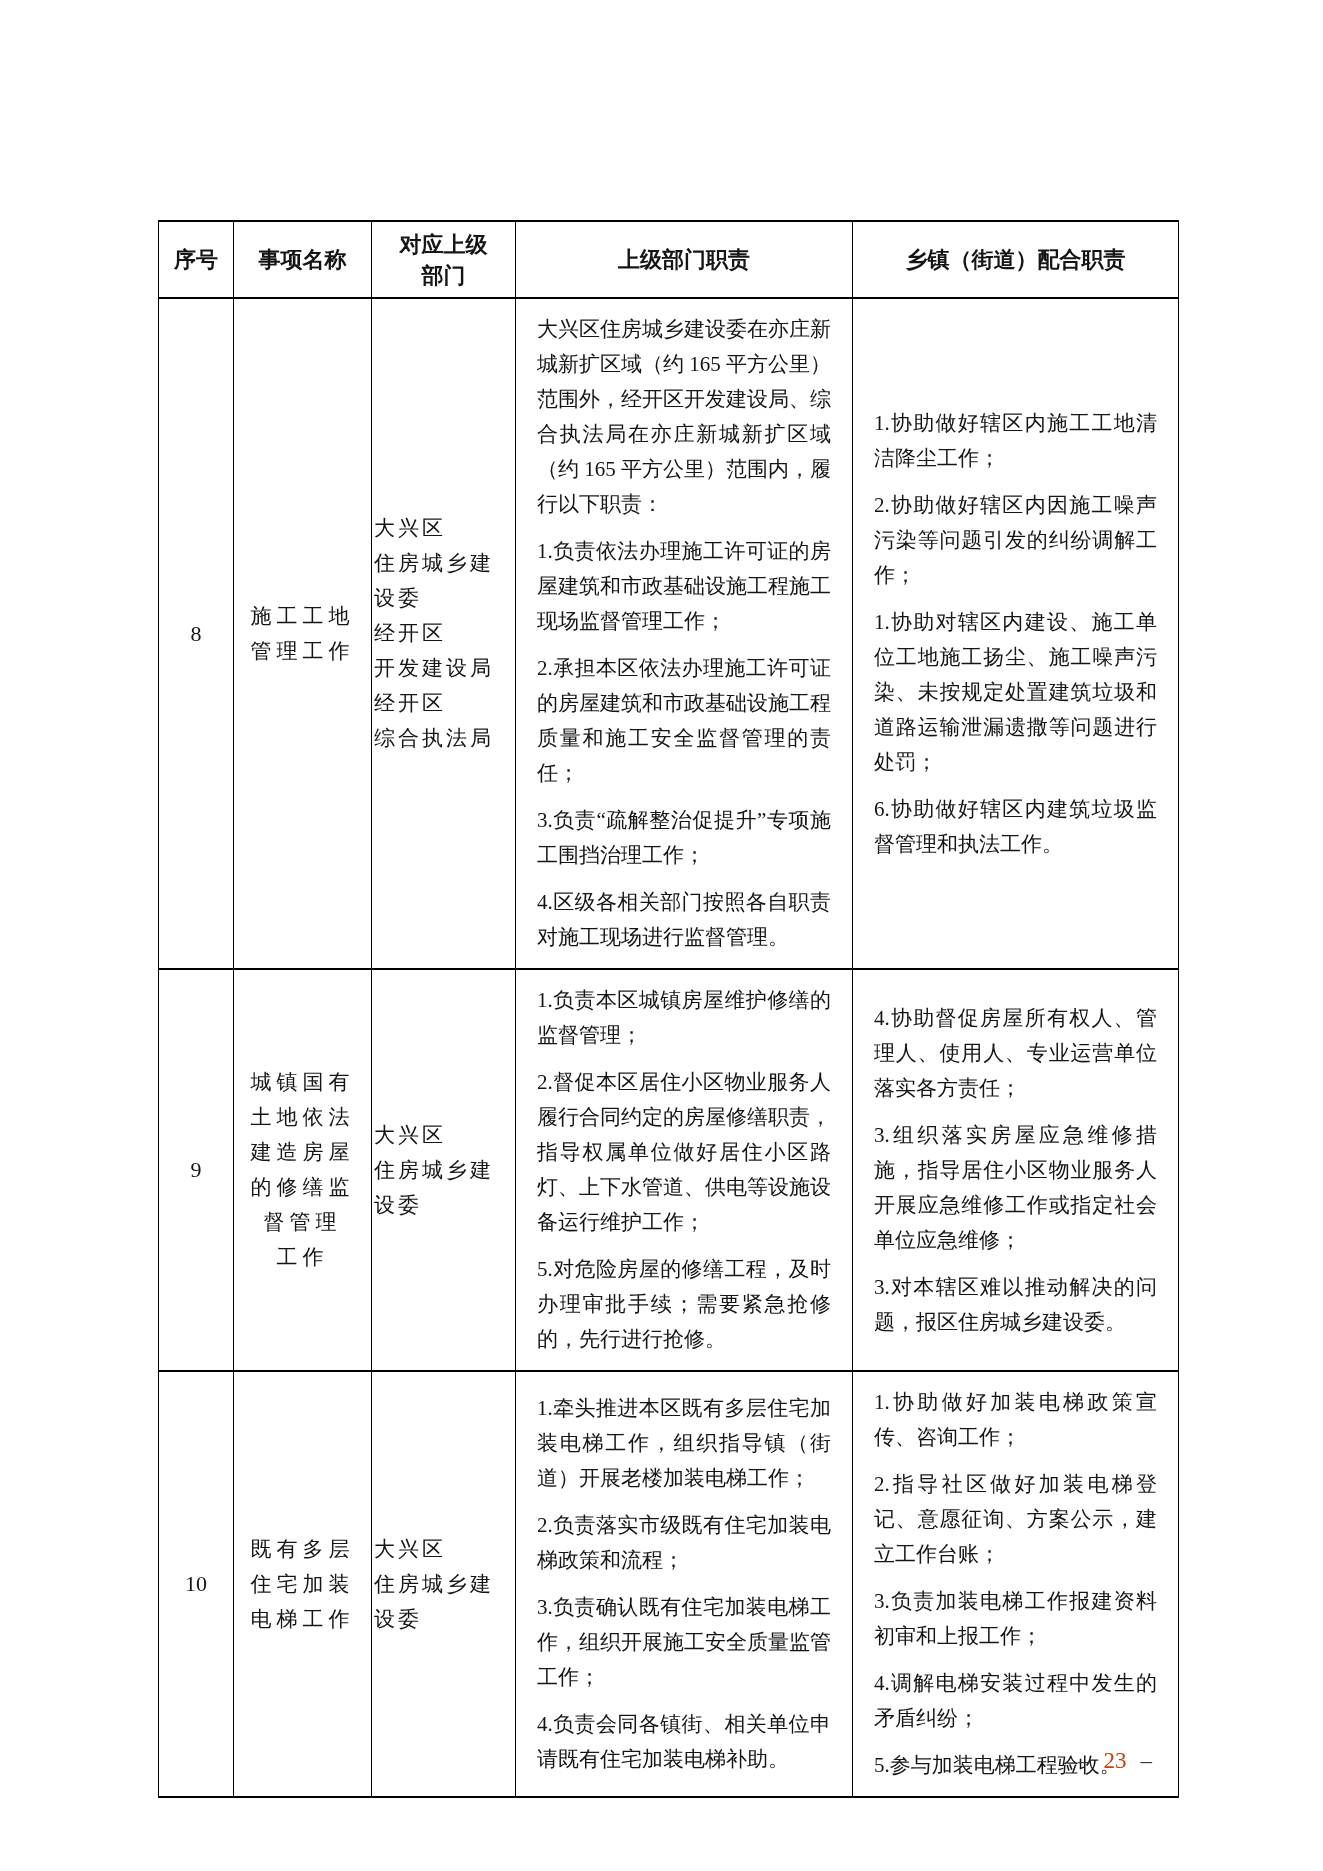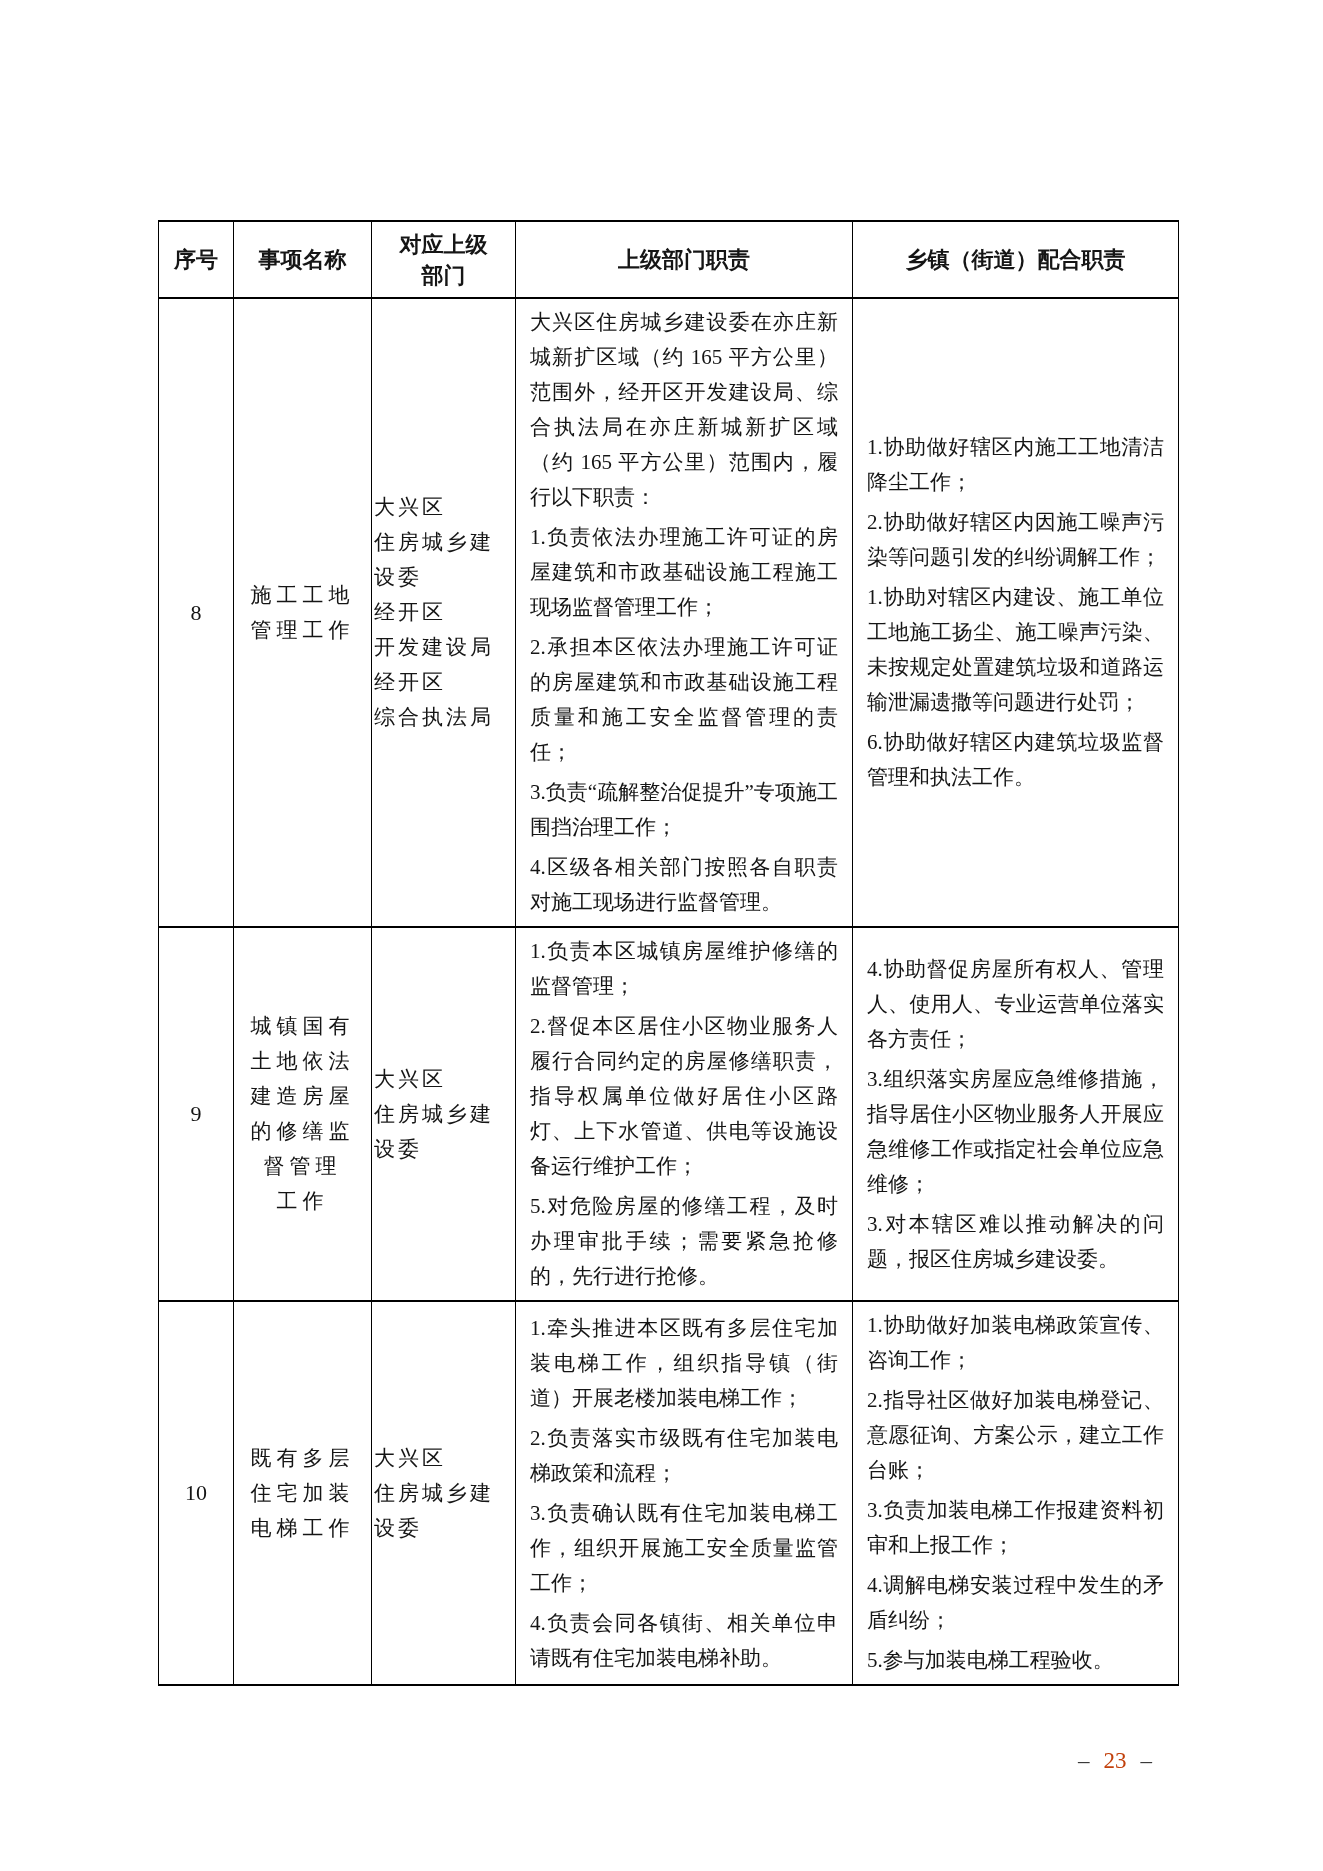--- a/index.html
+++ b/index.html
@@ -45,21 +45,21 @@
     text-align:left;vertical-align:middle;
     font-size:21px;line-height:35px;white-space:pre-line;letter-spacing:3px;
     padding:0 2px;
   }
   td.duties{
     vertical-align:middle;
     font-size:21px;line-height:35px;
     padding:1px 9px;
   }
   td.duties p{
-    margin:5px;
+    margin:12px;
     text-align:justify;
     text-justify:inter-ideograph;
     font-family:Liberation Serif, serif;
   }
 
   .pageno{
     position:absolute;left:1040px;top:1748px;width:150px;
     font-size:23px;text-align:center;white-space:nowrap;
   }
   .pageno .dash{color:#3a3a3a;letter-spacing:0;}

